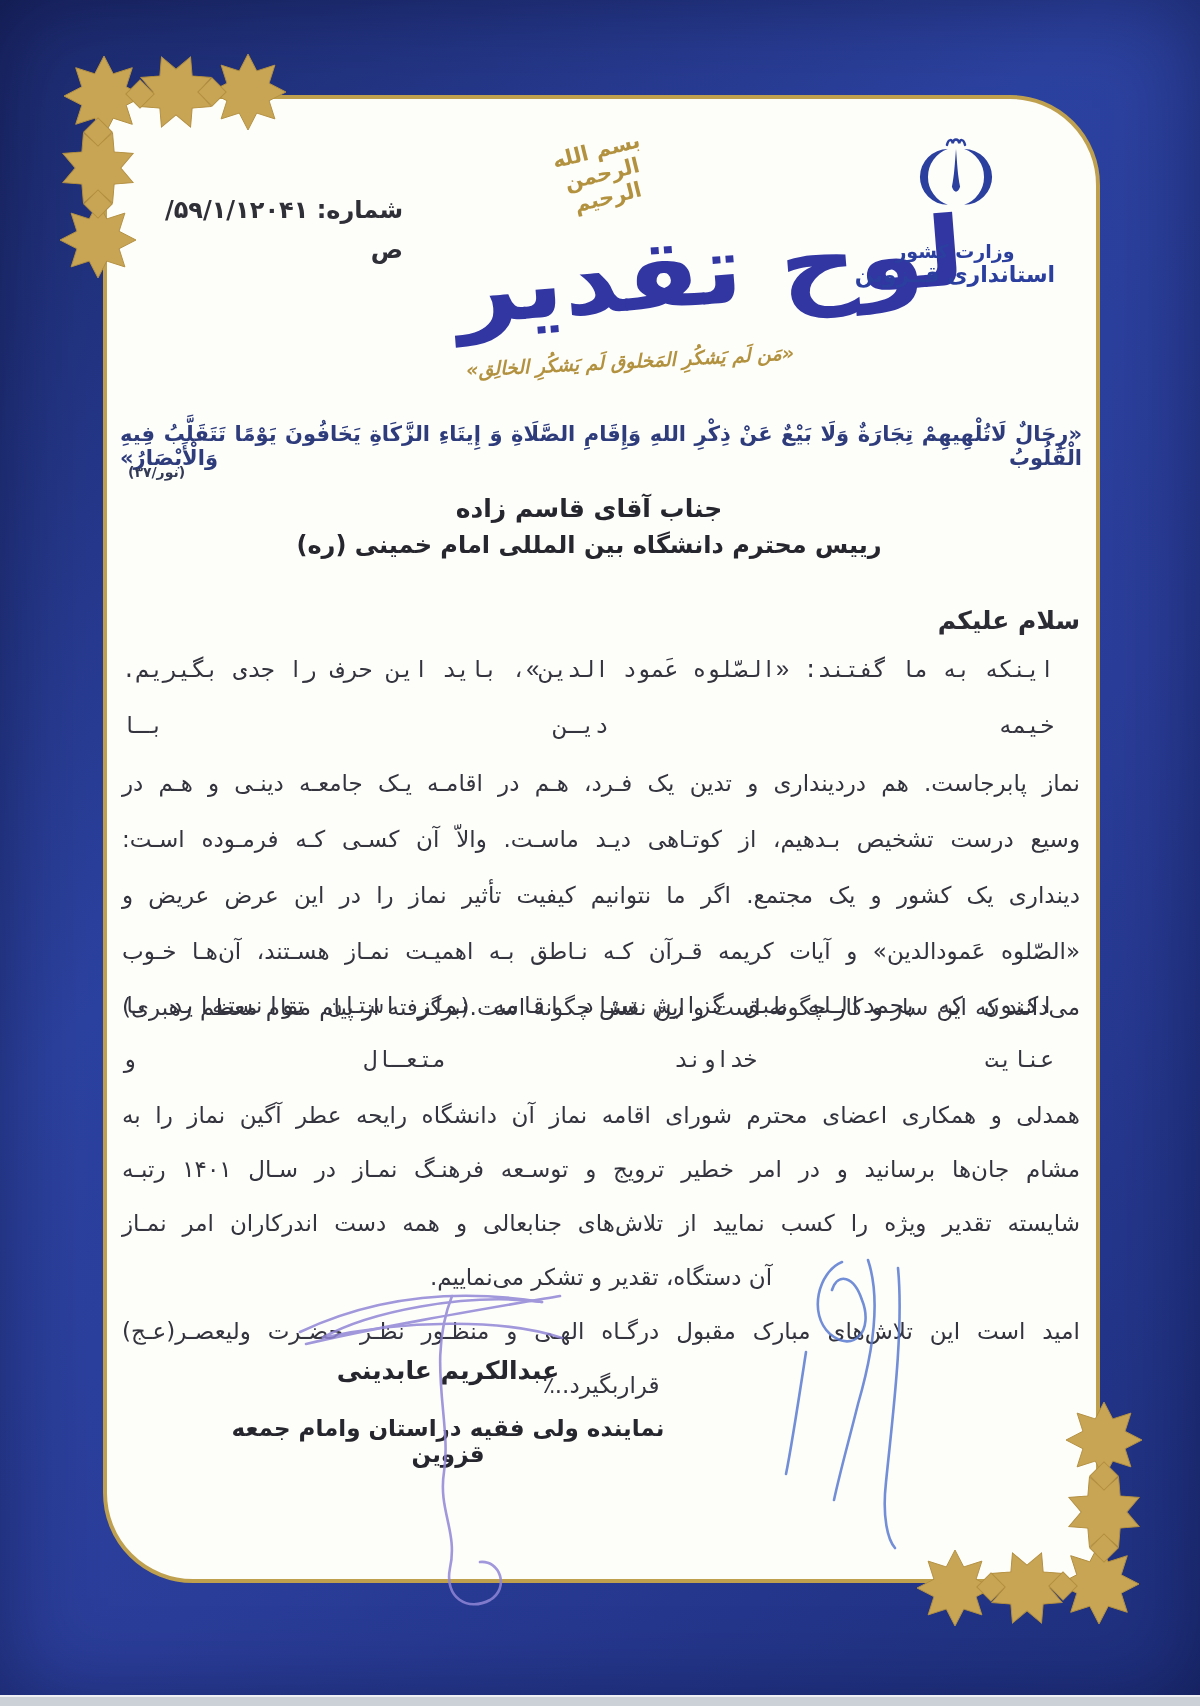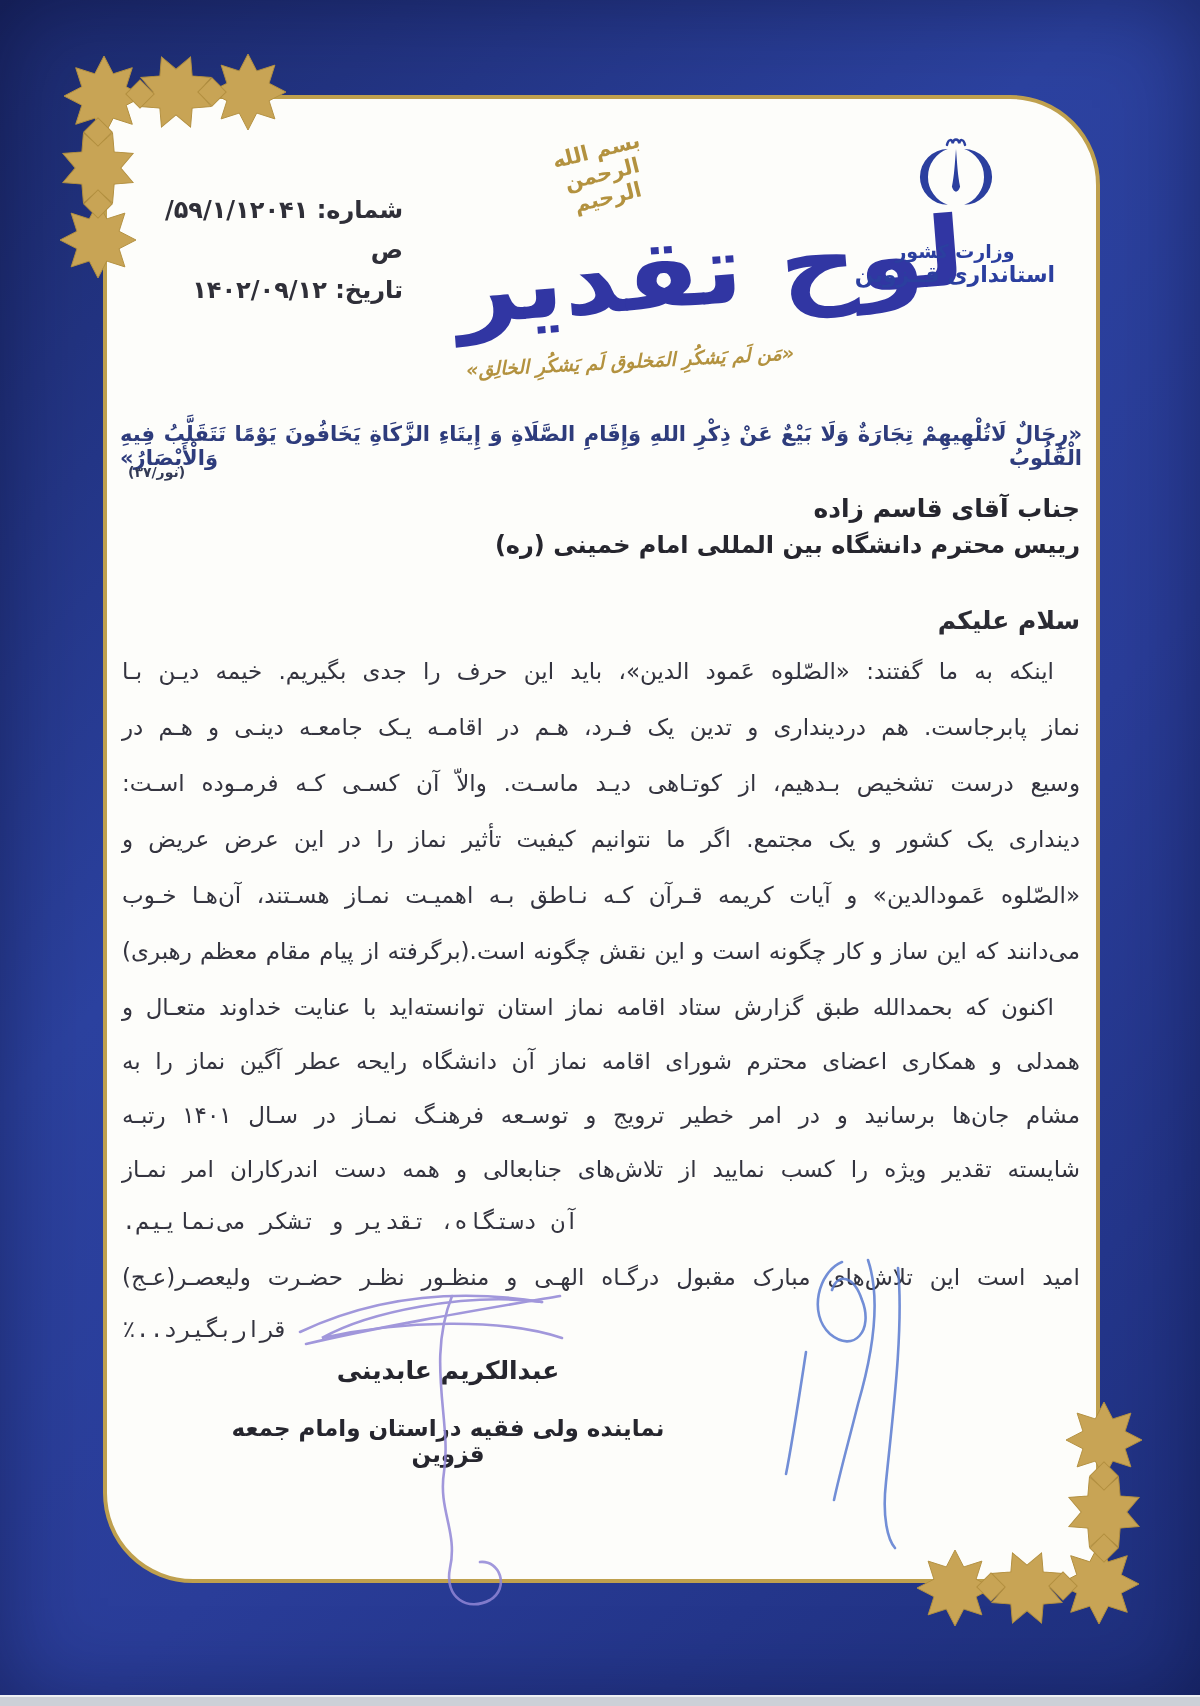--- a/index.html
+++ b/index.html
@@ -47,33 +47,33 @@
   
   .verse{
     position:absolute;left:120px;top:422px;width:962px;direction:rtl;
     color:#2e3c7c;font-weight:bold;font-size:21px;
     text-align:justify;text-align-last:justify;
   }
   .verse-ref{
     position:absolute;left:128px;top:464px;direction:rtl;
     color:#333a55;font-size:14px;font-weight:bold;
   }
-  .recipient{position:absolute;left:122px;top:494px;width:958px;direction:rtl;text-align:right;color:#26262e;}
+  .recipient{position:absolute;left:110px;top:494px;width:958px;direction:rtl;text-align:center;color:#26262e;}
   .recipient .r1{font-size:25px;font-weight:bold;}
   .recipient .r2{font-size:24px;font-weight:bold;margin-top:8px;}
   .salam{
     position:absolute;left:122px;top:606px;width:958px;direction:rtl;text-align:right;
     color:#2b2b33;font-size:25px;font-weight:bold;
   }
   .para{position:absolute;left:122px;width:958px;direction:rtl;color:#34343f;font-size:23px;line-height:56px;}
   .para1{top:643px;}
   .para2{top:980px;line-height:54px;}
   .line-just{text-align:justify;text-align-last:justify;}
-  .line-right{text-align:left;font-family:Liberation Mono, monospace;}
-  .indent{padding-right:26px;}
+  .line-right{text-align:center;}
+  .indent{padding-right:26px;font-family:Liberation Mono, monospace;}
   
   .sig{position:absolute;top:1348px;direction:rtl;text-align:center;color:#26262e;}
   .sig-right{left:645px;width:360px;}
   .sig-left{left:208px;width:480px;margin-top:8px;}
   .sig .name{font-size:25px;font-weight:bold;}
   .sig .role{font-size:23px;font-weight:bold;margin-top:30px;}
   
   .deco{position:absolute;left:0;top:0;width:1200px;height:1706px;pointer-events:none;}
   .scan-strip{position:absolute;left:0;bottom:0;width:1200px;height:11px;background:#ccd0d7;border-top:2px solid #eef0f3;}
 </style>
@@ -108,21 +108,20 @@
       <use href="#star8" transform="translate(1104,1440) scale(0.95)"></use>
       <use href="#link" transform="translate(991,1587)"></use>
       <use href="#link" transform="translate(1063,1586)"></use>
       <use href="#link" transform="translate(1104,1476)"></use>
       <use href="#link" transform="translate(1104,1548)"></use>
     </g>
   </svg>
 
   <div class="ref-block">
     <div>شماره: ۵۹/۱/۱۲۰۴۱/ص</div>
-    <div>تاریخ: ۱۴۰۲/۰۹/۱۲</div>
   </div>
 
   <div class="bismillah">بسم الله
 الرحمن
 الرحیم</div>
 
   <div class="main-title">لوح تقدیر</div>
   <div class="sub-title">«مَن لَم یَشکُرِ المَخلوق لَم یَشکُرِ الخالِق»</div>
 
   <svg class="emblem-box" viewBox="0 0 100 110" aria-hidden="true">

